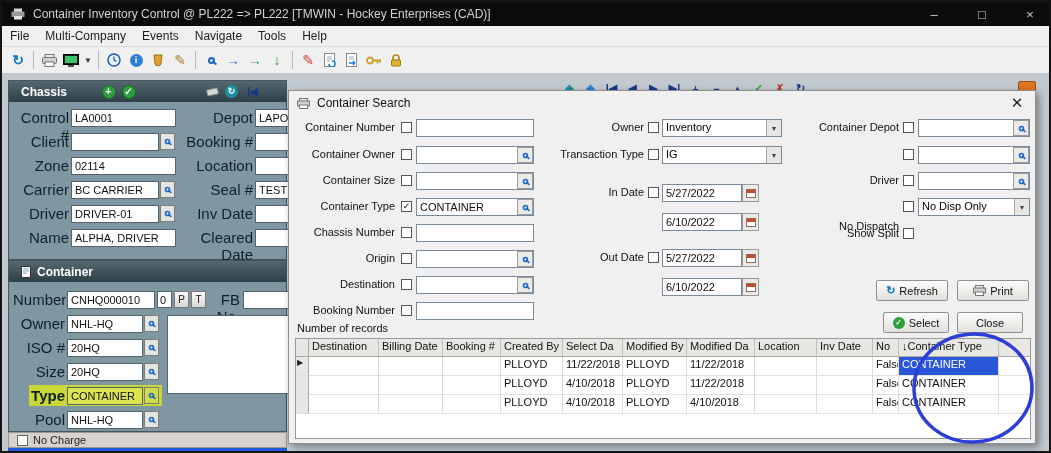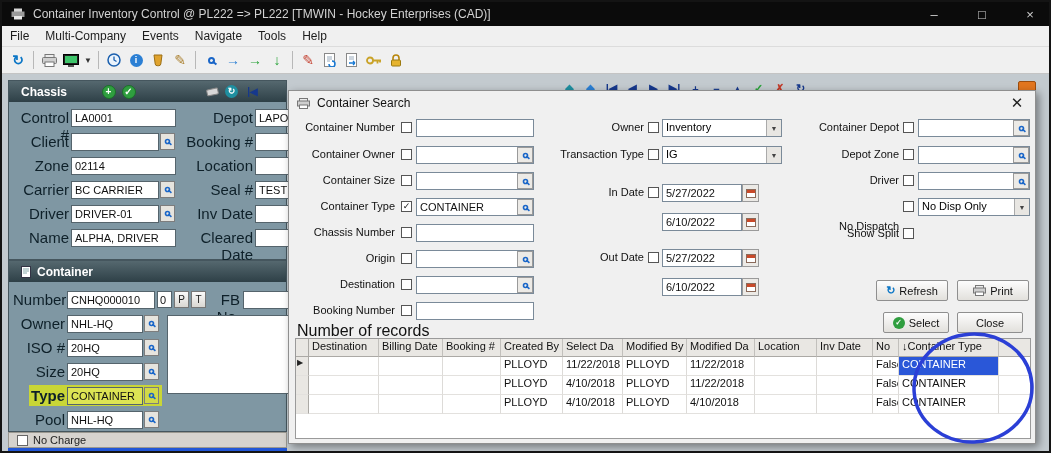--- a/index.html
+++ b/index.html
@@ -416,21 +416,20 @@
         <span class="cal"></span>
       </span>
 
     <div class="dlbl" style="left:470px;top:28px;width:140px;">Container Depot</div>
     <span class="cb" style="left:614px;top:31px;"></span>
     <input class="dfld" style="left: 629px; top: 28px; width: 112px;" value="">
     <span class="dlkp" style="left:724px;top:29px;">
         <span class="mag" style="transform:scale(.8);"></span>
       </span>
 
-    <div class="dlbl" style="left:470px;top:55px;width:140px;">Depot Zone</div>
     <span class="cb" style="left:614px;top:58px;"></span>
     <input class="dfld" style="left: 629px; top: 55px; width: 112px;" value="">
     <span class="dlkp" style="left:724px;top:56px;">
         <span class="mag" style="transform:scale(.8);"></span>
       </span>
 
     <div class="dlbl" style="left:470px;top:81px;width:140px;">Driver</div>
     <span class="cb" style="left:614px;top:84px;"></span>
     <input class="dfld" style="left: 629px; top: 81px; width: 112px;" value="">
     <span class="dlkp" style="left:724px;top:82px;">
@@ -460,21 +459,21 @@
       <span>Print</span>
     </div>
     <div class="dbtn" style="left:594px;top:221px;width:66px;">
       <span class="circ" style="background:#2f9e3f;width:12px;height:12px;line-height:12px;font-size:8px;">✓</span>
       <span>Select</span>
     </div>
     <div class="dbtn" style="left:668px;top:221px;width:66px;">
       <span>Close</span>
     </div>
 
-    <div style="position:absolute;left:8px;top:231px;font-size:16px;color:#111;">Number of records</div>
+    <div style="position:absolute;left:8px;top:231px;font-size:11px;color:#111;">Number of records</div>
 
     <div class="grid">
       <div class="grow ghead">
         <div class="gc m"></div>
         <div class="gc c0">Destination</div>
         <div class="gc c1">Billing Date</div>
         <div class="gc c2">Booking #</div>
         <div class="gc c3">Created By</div>
         <div class="gc c4">Select Da</div>
         <div class="gc c5">Modified By</div>

